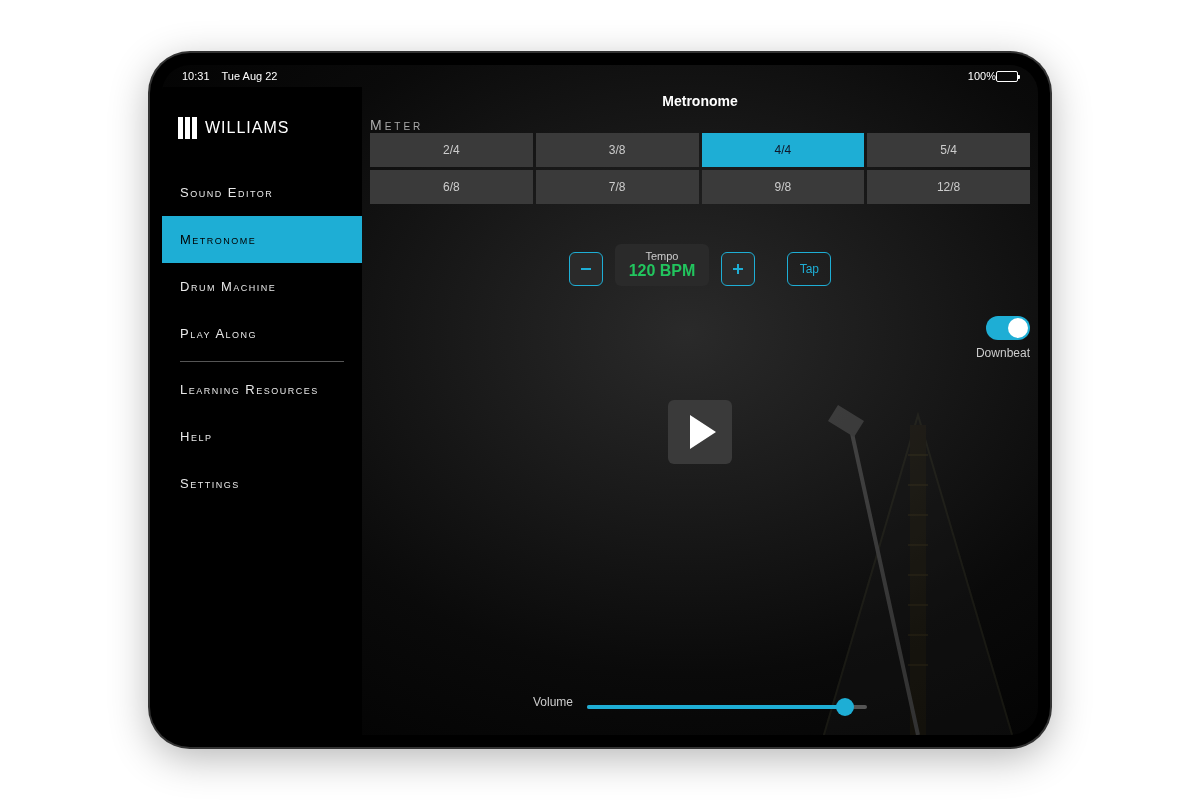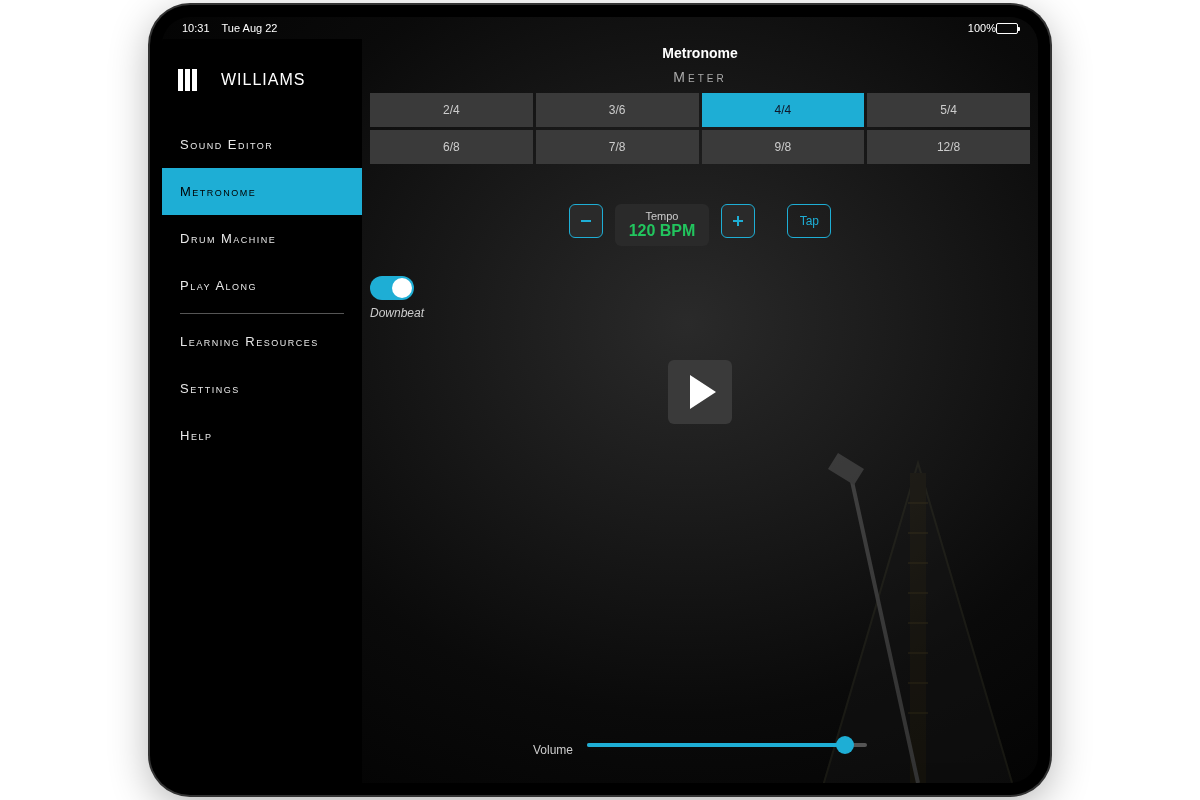--- a/index.html
+++ b/index.html
@@ -7,21 +7,21 @@
     width: 1200px;
     height: 800px;
     background: #ffffff;
     display: flex;
     align-items: center;
     justify-content: center;
     font-family: -apple-system, BlinkMacSystemFont, "Segoe UI", sans-serif;
   }
   .tablet-frame {
     width: 900px;
-    height: 790px;
+    height: 694px;
     background: #000;
     border-radius: 40px;
     padding: 12px;
     box-shadow: 0 0 0 2px #333, 0 10px 40px rgba(0,0,0,0.3);
     position: relative;
   }
   .screen {
     width: 100%;
     height: 100%;
     background: radial-gradient(ellipse at 60% 40%, #2a2a2a 0%, #0a0a0a 60%, #000 100%);
@@ -75,21 +75,20 @@
     gap: 2px;
   }
   .brand-icon span {
     width: 5px; height: 22px; background: #fff;
   }
   .brand-text {
     font-size: 16px;
     letter-spacing: 1px;
     font-weight: 400;
     font-variant: small-caps;
-    margin-left: 16px;
   }
   .nav-item {
     padding: 16px 18px;
     color: #e8e8e8;
     font-size: 13px;
     letter-spacing: 1.5px;
     font-variant: small-caps;
     text-transform: none;
     cursor: pointer;
   }
@@ -121,26 +120,25 @@
     pointer-events: none;
   }
   .page-title {
     text-align: center;
     color: #fff;
     font-size: 14px;
     font-weight: 600;
     padding: 6px 0 8px 0;
   }
   .meter-label {
-    text-align: center;
+    text-align: left;
     color: #aaa;
     font-size: 14px;
     letter-spacing: 3px;
     font-variant: small-caps;
-    margin-bottom: 8px;
   }
   .meter-grid {
     display: grid;
     grid-template-columns: repeat(4, 1fr);
     gap: 3px;
   }
   .meter-btn {
     background: #3a3a3a;
     color: #ccc;
     font-size: 12px;
@@ -148,21 +146,21 @@
     text-align: center;
     cursor: pointer;
   }
   .meter-btn.selected {
     background: #1eaed5;
     color: #0f172a;
   }
 
   .tempo-row {
     display: flex;
-    align-items: flex-start;
+    align-items: flex-end;
     justify-content: center;
     gap: 12px;
     margin-top: 40px;
   }
   .stepper-btn {
     width: 34px; height: 34px;
     border: 1px solid #1eaed5;
     border-radius: 6px;
     display: flex; align-items: center; justify-content: center;
     color: #1eaed5;
@@ -184,24 +182,23 @@
     display: flex; align-items: center; justify-content: center;
     color: #1eaed5;
     font-size: 12px;
     cursor: pointer;
     margin-left: 20px;
   }
 
   .downbeat-row {
     display: flex;
     flex-direction: column;
-    align-items: flex-start;
+    align-items: flex-end;
     margin-top: 30px;
     gap: 6px;
-    font-style: italic;
   }
   .toggle {
     width: 44px; height: 24px;
     background: #1eaed5;
     border-radius: 12px;
     position: relative;
     cursor: pointer;
   }
   .toggle-knob {
     position: absolute;
@@ -225,21 +222,21 @@
   .play-triangle {
     width: 0; height: 0;
     border-left: 26px solid #fff;
     border-top: 17px solid transparent;
     border-bottom: 17px solid transparent;
     margin-left: 6px;
   }
 
   .volume-row {
     display: flex;
-    align-items: flex-start;
+    align-items: flex-end;
     justify-content: center;
     gap: 14px;
     margin-top: auto;
     padding-bottom: 10px;
     position: relative;
     z-index: 2;
   }
   .volume-label { color: #ccc; font-size: 12px; }
   .slider {
     width: 280px; height: 4px;
@@ -289,22 +286,22 @@
           </span>
           <span class="brand-text">WILLIAMS</span>
         </div>
         <div id="nav-container">
             <div class="nav-item">Sound Editor</div>
             <div class="nav-item active">Metronome</div>
             <div class="nav-item">Drum Machine</div>
             <div class="nav-item">Play Along</div>
             <div class="nav-divider"></div>
             <div class="nav-item">Learning Resources</div>
+            <div class="nav-item">Help</div>
             <div class="nav-item">Settings</div>
-            <div class="nav-item">Help</div>
           </div>
       </div>
 
       <div class="content">
 
         <svg class="metronome-art" viewBox="0 0 320 400">
           <polygon points="160,40 260,380 60,380" fill="#1a1a1a" stroke="#3a3a2a" stroke-width="2"></polygon>
           <rect x="152" y="50" width="16" height="320" fill="#2e2818"></rect>
           <g stroke="#6b5a2a" stroke-width="1">
             <line x1="150" y1="80" x2="170" y2="80"></line>
@@ -317,21 +314,21 @@
             <line x1="150" y1="290" x2="170" y2="290"></line>
           </g>
           <line x1="160" y1="360" x2="90" y2="40" stroke="#888" stroke-width="4"></line>
           <polygon points="80,30 106,46 96,62 70,46" fill="#777"></polygon>
         </svg>
 
         <div class="page-title">Metronome</div>
         <div class="meter-label">Meter</div>
         <div class="meter-grid" id="meter-grid">
             <div class="meter-btn">2/4</div>
-            <div class="meter-btn">3/6</div>
+            <div class="meter-btn">3/8</div>
             <div class="meter-btn selected">4/4</div>
             <div class="meter-btn">5/4</div>
             <div class="meter-btn">6/8</div>
             <div class="meter-btn">7/8</div>
             <div class="meter-btn">9/8</div>
             <div class="meter-btn">12/8</div>
           </div>
 
         <div class="tempo-row">
           <div class="stepper-btn">

